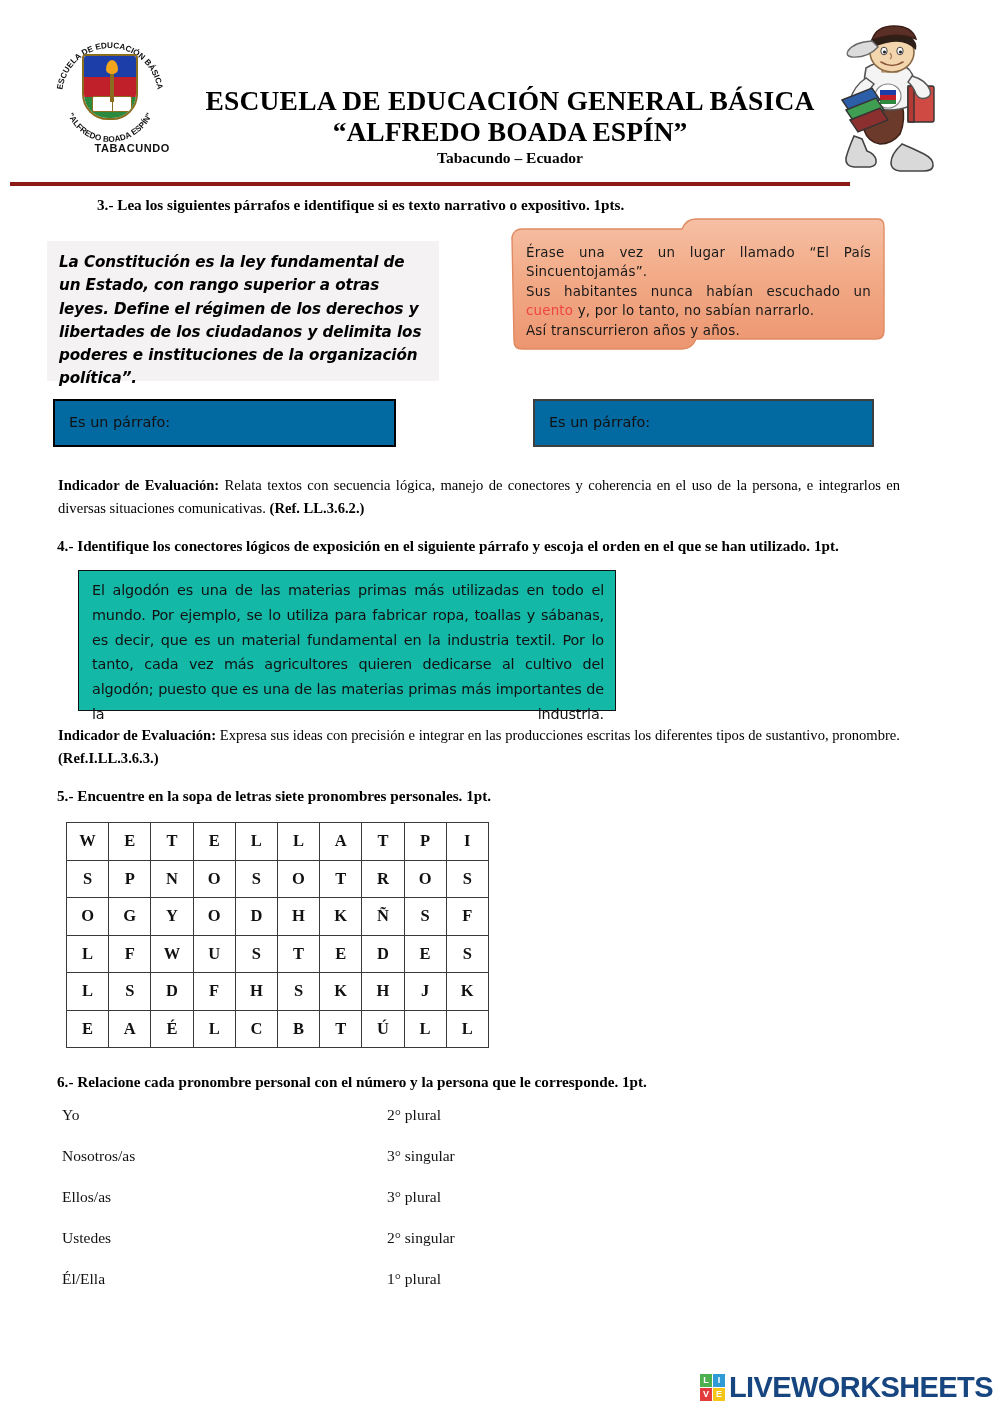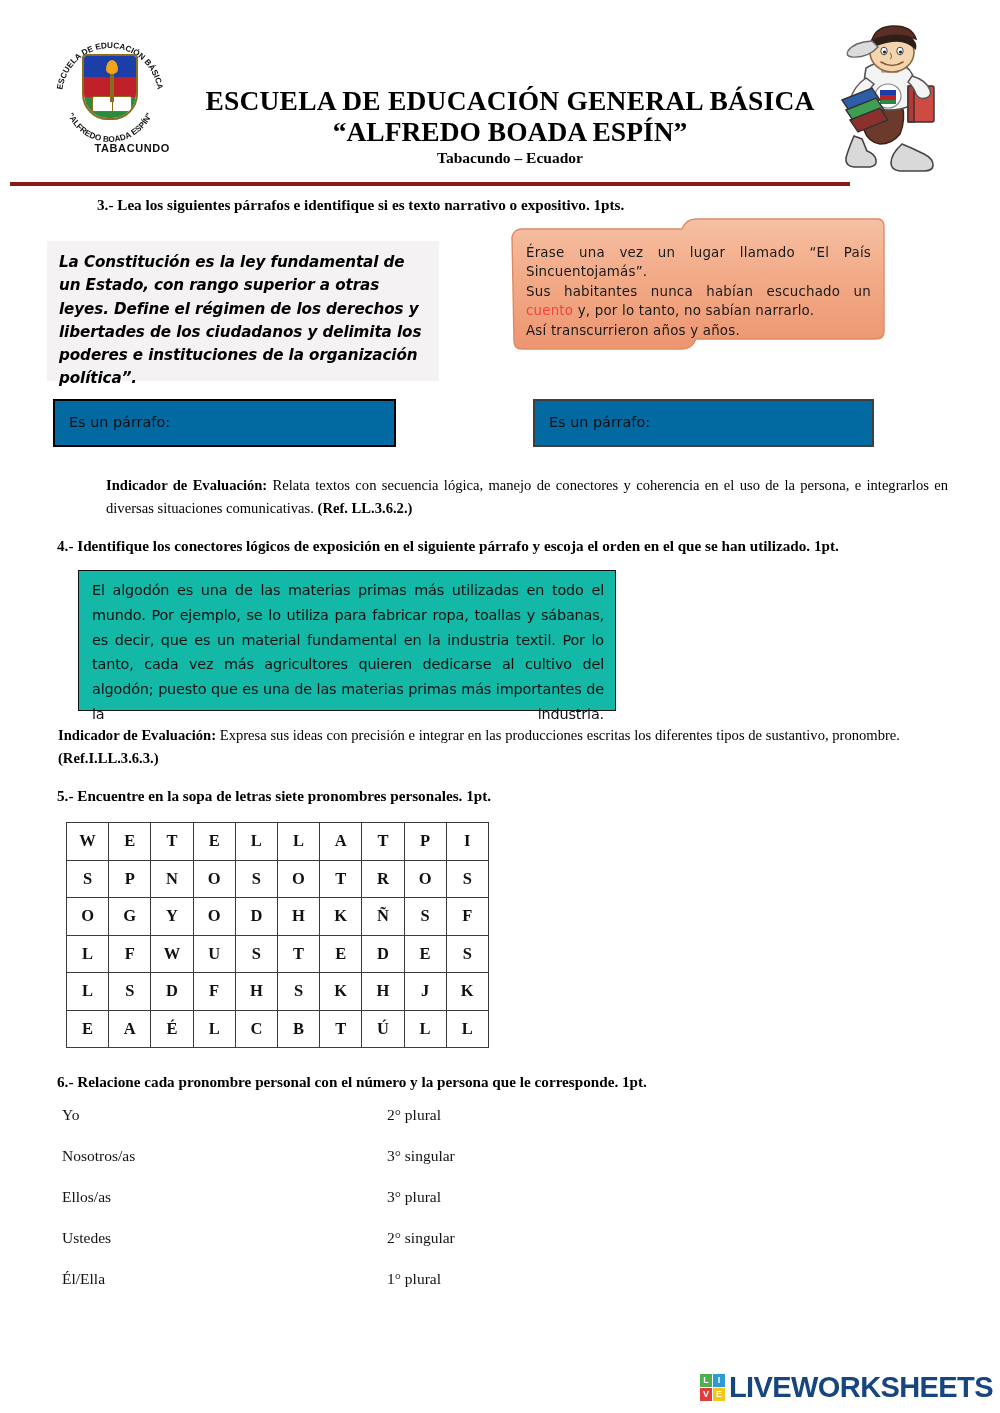--- a/index.html
+++ b/index.html
@@ -186,21 +186,21 @@
     color: #111;
   }
 
   .indicator {
     position: absolute;
     font-size: 14.6px;
     line-height: 1.55;
     text-align: justify;
   }
   .indicator b { font-weight: bold; }
-  .ind1 { left: 58px; top: 288px; width: 842px; margin-left: 48px; }
+  .ind1 { left: 58px; top: 288px; width: 842px; }
   .ind2 { left: 58px; top: 538px; width: 842px; }
 
   .q4-head { position: absolute; left: 57px; top: 351px; }
 
   .algodon-box {
     position: absolute;
     left: 78px; top: 384px;
     width: 538px; height: 141px;
     border: 1.5px solid #111;
     background: #14b8a6;

